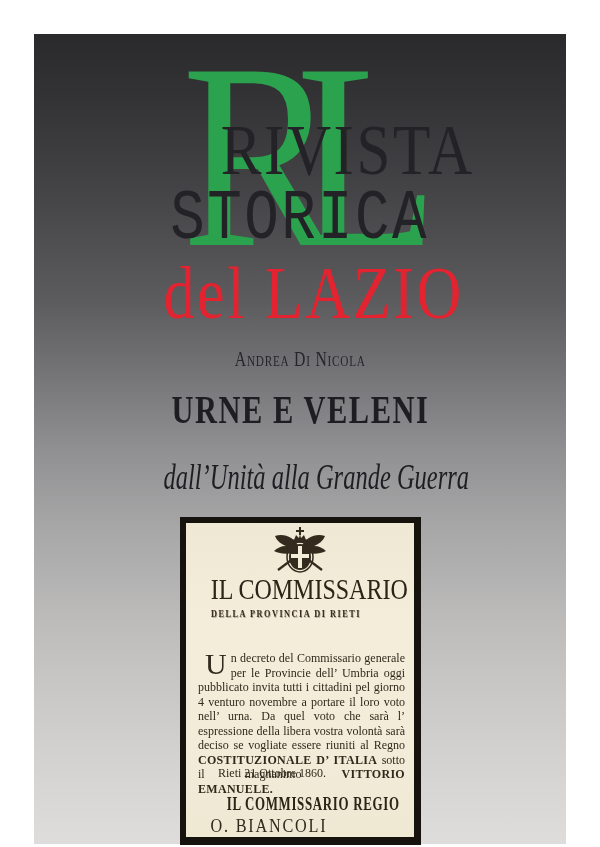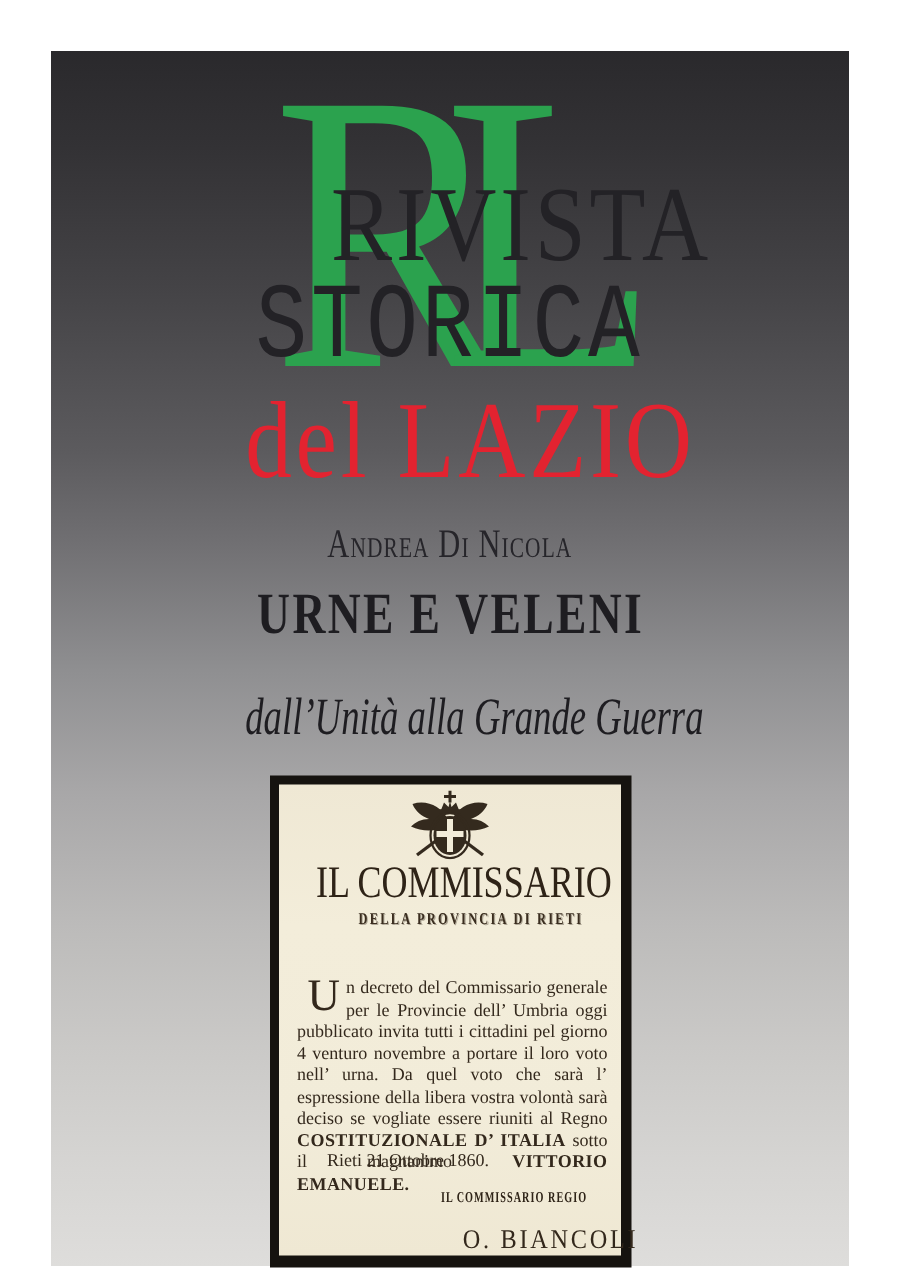--- a/index.html
+++ b/index.html
@@ -25,55 +25,55 @@
     position:absolute; left:0; width:532px; text-align:center;
     line-height:1; z-index:2; white-space:nowrap;
   }
   .cline > span { display:inline-block; white-space:nowrap; transform-origin:50% 50%; }
   .rivista   { top:81px;  font-size:71px; letter-spacing:3px; color:#232226;padding-left:48px; }
   .rivista > span { transform:scaleX(0.86); }
   .storica   { top:150px; font-size:71px; letter-spacing:3px; color:#232226;font-family:Liberation Mono, monospace; }
   .storica > span { transform:scaleX(0.81); }
   .dellazio  { top:223px; font-size:73px; letter-spacing:3px; color:#e32330;padding-left:14px; }
   .dellazio > span { transform:scaleX(0.85); }
-  .author    { top:315px; font-size:27px; letter-spacing:1px; color:#26252a; font-variant:small-caps; }
+  .author    { top:315px; font-size:21px; letter-spacing:1px; color:#26252a; font-variant:small-caps; }
   .author > span { transform:scaleX(0.75); }
   .booktitle { top:356px; font-size:39px; letter-spacing:2px; font-weight:bold; color:#1e1d21; }
   .booktitle > span { transform:scaleX(0.78); }
   .subtl     { font-size:35px; font-style:italic; color:#1e1d21; }
   .sub1 { top:397px; } .sub2 { top:426px;padding-left:16px; }
   .subtl > span { transform:scaleX(0.70); }
   
   .poster {
     position:absolute; left:146px; top:483px; width:241px; height:328px;
     background:#16130f; z-index:2;
   }
   .paper {
     position:absolute; left:6px; top:6px; right:7px; bottom:8px;
     background:linear-gradient(180deg,#efe8d4 0%, #f3edda 30%, #f2ecd9 70%, #efe8d3 100%);
     color:#33281c;
   }
   .emblem { position:absolute; top:4px; left:50%; transform:translateX(-50%); }
-  .p-center { position:absolute; width:100%; text-align:right; line-height:1; white-space:nowrap; }
+  .p-center { position:absolute; width:100%; text-align:left; line-height:1; white-space:nowrap; }
   .p-center > span { display:inline-block; white-space:nowrap; transform-origin:50% 50%; }
   .p-heading { top:51px; font-size:30px; color:#2e2317; }
   .p-heading > span { transform:scaleX(0.80); }
   .p-subheading {
     top:85px; font-size:11px; font-weight:bold; letter-spacing:2px; color:#3a2d1f;
     text-shadow:1px 0.5px 0 rgba(46,35,23,0.35);
   }
   .p-subheading > span { transform:scaleX(0.75); }
   .p-body {
     position:absolute; top:116px; left:12px; right:9px;
     font-size:12px; line-height:14.5px; text-align:justify; color:#33281c;
   }
   .drop-cap { float:left; font-size:30px; line-height:23px; margin:1px 4px 0 7px; }
   .p-body b { letter-spacing:0.3px; }
   .p-dateline { position:absolute; top:243px; left:32px; font-size:12px; color:#33281c; }
-  .p-sigtitle { top:271px; font-size:10px; font-weight:bold; color:#2e2317; }
+  .p-sigtitle { top:271px; font-size:19px; font-weight:bold; color:#2e2317; }
   .p-sigtitle > span { transform:scaleX(0.68); letter-spacing:1px; }
   .p-signame { top:294px; font-size:18px; letter-spacing:2px; color:#33281c;margin-left:18px; }
   .p-signame > span { transform:scaleX(0.90); }
 </style>
 </head>
 <body>
 
 <div class="page">
   <div class="panel">
 

